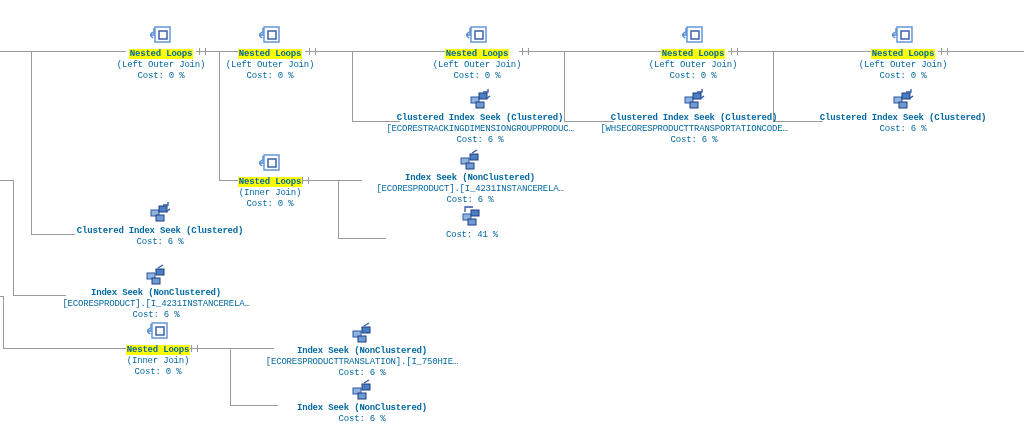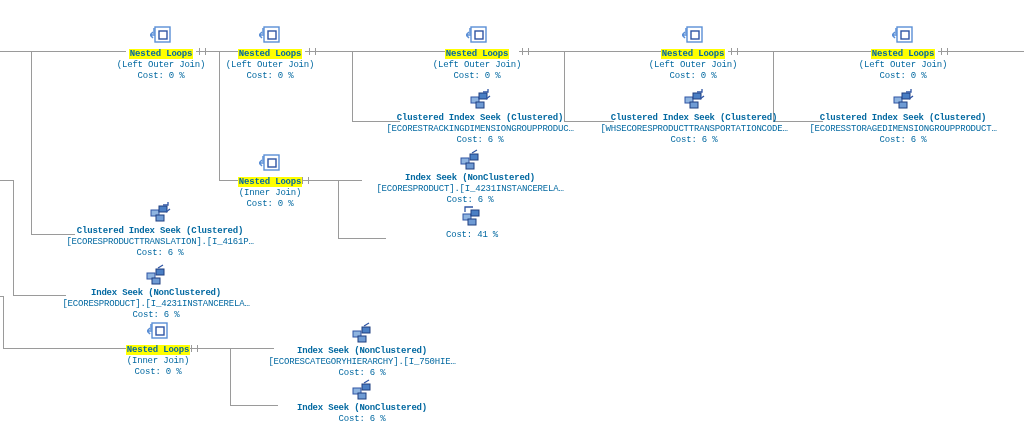--- a/index.html
+++ b/index.html
@@ -227,21 +227,20 @@
     <span class="icon-wrap">
       <svg width="24" height="22" viewBox="0 0 24 22">
         <rect x="3" y="9" width="8" height="6" fill="#8fb4e0" stroke="#2f55a4" stroke-width="1"></rect>
         <rect x="11" y="5" width="8" height="6" fill="#4b7fc4" stroke="#1f3f80" stroke-width="1"></rect>
         <rect x="8" y="14" width="8" height="6" fill="#6f9bd4" stroke="#1f3f80" stroke-width="1"></rect>
         <path d="M15 4 L20 4 L20 1" stroke="#2f55a4" stroke-width="1.3" fill="none"></path>
         <path d="M18 11 L22 8" stroke="#2f55a4" stroke-width="1.3" fill="none"></path>
       </svg>
     </span>
     <span class="ln title">Clustered Index Seek (Clustered)</span>
-    <span class="ln obj">[ECORESSTORAGEDIMENSIONGROUPPRODUCT…</span>
     <span class="ln cost">Cost: 6 %</span>
   </div>
 
   <div class="node" style="left:205px;top:152px;width:130px;">
     <span class="icon-wrap">
       <svg width="22" height="22" viewBox="0 0 22 22">
         <rect x="5" y="3" width="15" height="15" fill="#ffffff" stroke="#5b8fd6" stroke-width="1.4"></rect>
         <rect x="9" y="7" width="8" height="8" fill="#ffffff" stroke="#2f55a4" stroke-width="1.4"></rect>
         <path d="M5 11 L1 11 M3 8 L0 11 L3 14" stroke="#5b8fd6" stroke-width="1.5" fill="none"></path>
         <path d="M4 4 L4 10" stroke="#5b8fd6" stroke-width="1.5"></path>
@@ -282,21 +281,20 @@
     <span class="icon-wrap">
       <svg width="24" height="22" viewBox="0 0 24 22">
         <rect x="3" y="9" width="8" height="6" fill="#8fb4e0" stroke="#2f55a4" stroke-width="1"></rect>
         <rect x="11" y="5" width="8" height="6" fill="#4b7fc4" stroke="#1f3f80" stroke-width="1"></rect>
         <rect x="8" y="14" width="8" height="6" fill="#6f9bd4" stroke="#1f3f80" stroke-width="1"></rect>
         <path d="M15 4 L20 4 L20 1" stroke="#2f55a4" stroke-width="1.3" fill="none"></path>
         <path d="M18 11 L22 8" stroke="#2f55a4" stroke-width="1.3" fill="none"></path>
       </svg>
     </span>
     <span class="ln title">Clustered Index Seek (Clustered)</span>
-    <span class="ln obj">[ECORESPRODUCTTRANSLATION].[I_4161P…</span>
     <span class="ln cost">Cost: 6 %</span>
   </div>
 
   <div class="node" style="left:56px;top:263px;width:200px;">
     <span class="icon-wrap">
       <svg width="24" height="22" viewBox="0 0 24 22">
         <rect x="3" y="10" width="8" height="6" fill="#8fb4e0" stroke="#2f55a4" stroke-width="1"></rect>
         <rect x="12" y="6" width="8" height="6" fill="#4b7fc4" stroke="#1f3f80" stroke-width="1"></rect>
         <rect x="8" y="15" width="8" height="6" fill="#6f9bd4" stroke="#1f3f80" stroke-width="1"></rect>
         <path d="M14 5 L19 2" stroke="#2f55a4" stroke-width="1.3" fill="none"></path>
@@ -324,21 +322,21 @@
   <div class="node" style="left:262px;top:321px;width:200px;">
     <span class="icon-wrap">
       <svg width="24" height="22" viewBox="0 0 24 22">
         <rect x="3" y="10" width="8" height="6" fill="#8fb4e0" stroke="#2f55a4" stroke-width="1"></rect>
         <rect x="12" y="6" width="8" height="6" fill="#4b7fc4" stroke="#1f3f80" stroke-width="1"></rect>
         <rect x="8" y="15" width="8" height="6" fill="#6f9bd4" stroke="#1f3f80" stroke-width="1"></rect>
         <path d="M14 5 L19 2" stroke="#2f55a4" stroke-width="1.3" fill="none"></path>
       </svg>
     </span>
     <span class="ln title">Index Seek (NonClustered)</span>
-    <span class="ln obj">[ECORESCATEGORYHIERARCHY].[I_750HIE…</span>
+    <span class="ln obj">[ECORESPRODUCTTRANSLATION].[I_750HIE…</span>
     <span class="ln cost">Cost: 6 %</span>
   </div>
 
   <div class="node" style="left:262px;top:378px;width:200px;">
     <span class="icon-wrap">
       <svg width="24" height="22" viewBox="0 0 24 22">
         <rect x="3" y="10" width="8" height="6" fill="#8fb4e0" stroke="#2f55a4" stroke-width="1"></rect>
         <rect x="12" y="6" width="8" height="6" fill="#4b7fc4" stroke="#1f3f80" stroke-width="1"></rect>
         <rect x="8" y="15" width="8" height="6" fill="#6f9bd4" stroke="#1f3f80" stroke-width="1"></rect>
         <path d="M14 5 L19 2" stroke="#2f55a4" stroke-width="1.3" fill="none"></path>

